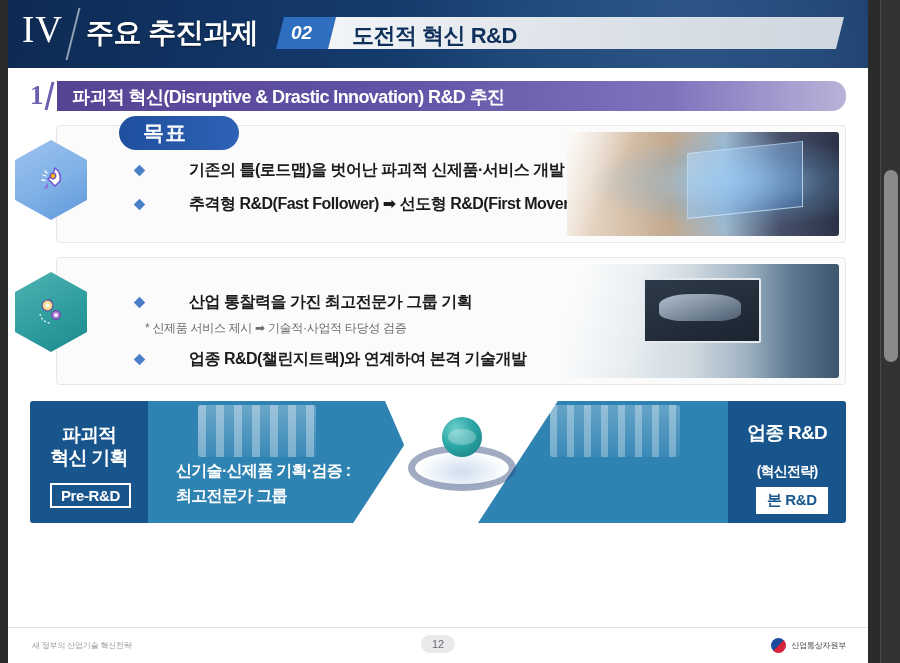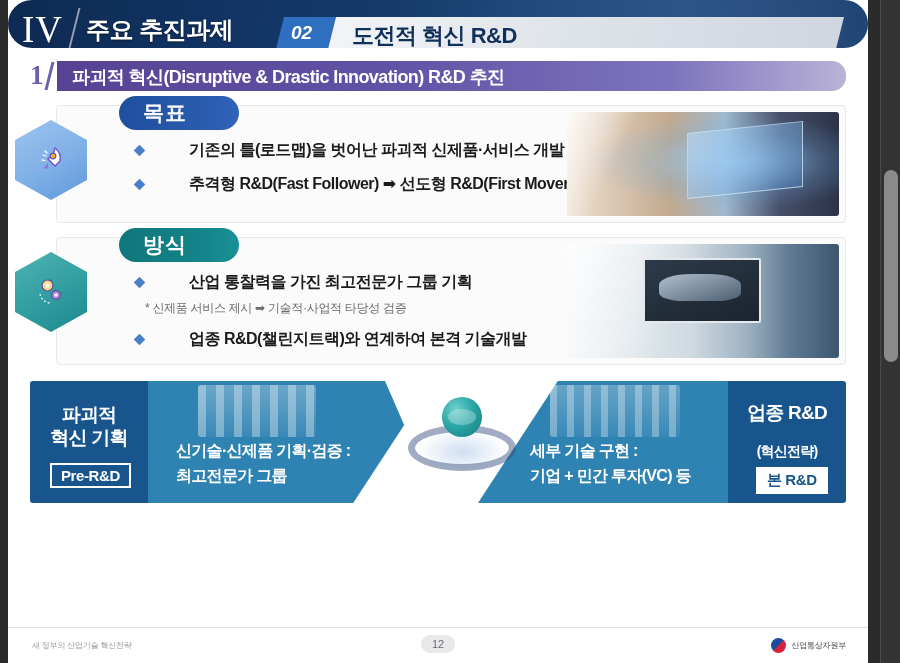--- a/index.html
+++ b/index.html
@@ -22,44 +22,43 @@
     position: absolute; right: 0; top: 0; width: 20px; height: 663px;
     background: #333333; border-left: 1px solid #4a4a4a;
   }
   #scrollbar-thumb {
     position: absolute; left: 3px; top: 170px; width: 14px; height: 192px;
     background: #8a8a8a; border-radius: 7px;
   }
 
   
   #header {
-    position: relative; width: 100%; height: 48px;
+    position: relative; width: 100%; height: 68px;
     background: linear-gradient(100deg,#0d2a52 0%,#123566 28%,#16406f 58%,#0f2f58 100%);
     overflow: hidden;
-    border-radius: 31px;
   }
   #header:after {
     content:""; position:absolute; inset:0;
     background:
       radial-gradient(circle at 78% 20%, rgba(120,170,230,.20), transparent 42%),
       radial-gradient(circle at 94% 85%, rgba(90,140,210,.18), transparent 40%);
   }
   #roman-numeral {
     position: absolute; left: 14px; top: 11px; z-index:3;
     font-family: "Liberation Serif", "DejaVu Serif", serif;
     font-size: 37px; color: #ffffff; letter-spacing: 1px; line-height: 1;
   }
   #roman-divider {
     position:absolute; left:64px; top:8px; z-index:3;
     width:2px; height:52px; background: rgba(255,255,255,.55);
     transform: skewX(-14deg);
   }
   #header-title {
     position: absolute; left: 78px; top: 14px; z-index:3;
-    font-size: 24px; font-weight: bold; color: #ffffff; letter-spacing: -.5px;
+    font-size: 28px; font-weight: bold; color: #ffffff; letter-spacing: -.5px;
     text-shadow: 0 1px 2px rgba(0,0,0,.5);
   }
   #section-tag {
     position:absolute; left:272px; top:17px; z-index:3;
     height:32px; width:52px; background:#2f6fc0;
     transform: skewX(-14deg);
   }
   #section-tag-label {
     position:absolute; left:283px; top:22px; z-index:4;
     font-size:19px; font-weight:bold; color:#ffffff;font-style:italic;
@@ -328,21 +327,20 @@
             <circle cx="14.5" cy="11.5" r="5.5"></circle>
           </g>
           <circle cx="14.5" cy="11.5" r="2.2" fill="#ffffff"></circle>
           <g fill="#b07fd8" stroke="#5b4a9e" stroke-width="1.1">
             <circle cx="23" cy="21" r="4.4"></circle>
           </g>
           <circle cx="23" cy="21" r="1.8" fill="#ffffff"></circle>
           <path d="M7 20a11 11 0 0 0 10 9" stroke="#ffffff" stroke-width="1.2" fill="none" stroke-dasharray="2 2"></path>
         </svg>
       </div>
-      <div class="badge method">방식</div>
 
       <div class="bullets">
         <div class="bullet-line">
           <span class="bullet-mark"></span>
           <span class="bullet-text">산업 통찰력을 가진 최고전문가 그룹 기획</span>
         </div>
       </div>
       <div class="subnote">* 신제품 서비스 제시 ➡ 기술적·사업적 타당성 검증</div>
       <div class="bullets" style="padding-top:0">
         <div class="bullet-line">
@@ -364,21 +362,20 @@
       <div class="fp-illo" id="illo-l"></div>
       <div class="fp-illo" id="illo-r"></div>
 
       <div id="crowd"></div>
       <div id="globe"></div>
 
       <div class="fp-title" id="fp-left-title">파괴적<br>혁신 기획</div>
       <div class="chip" id="fp-left-chip">Pre-R&amp;D</div>
 
       <div class="fp-body" id="fp-body-l">신기술·신제품 기획·검증 :<br>최고전문가 그룹</div>
-      <div class="fp-body" id="fp-body-r">세부 기술 구현 :<br>기업 + 민간 투자(VC) 등</div>
 
       <div class="fp-title" id="fp-right-title">업종 R&amp;D</div>
       <div id="fp-right-sub">(혁신전략)</div>
       <div class="chip" id="fp-right-chip">본 R&amp;D</div>
     </div>
 
     <div id="footer">
       <div id="footer-left">새 정부의 산업기술 혁신전략</div>
       <div id="page-number">12</div>
       <div id="footer-logo">

